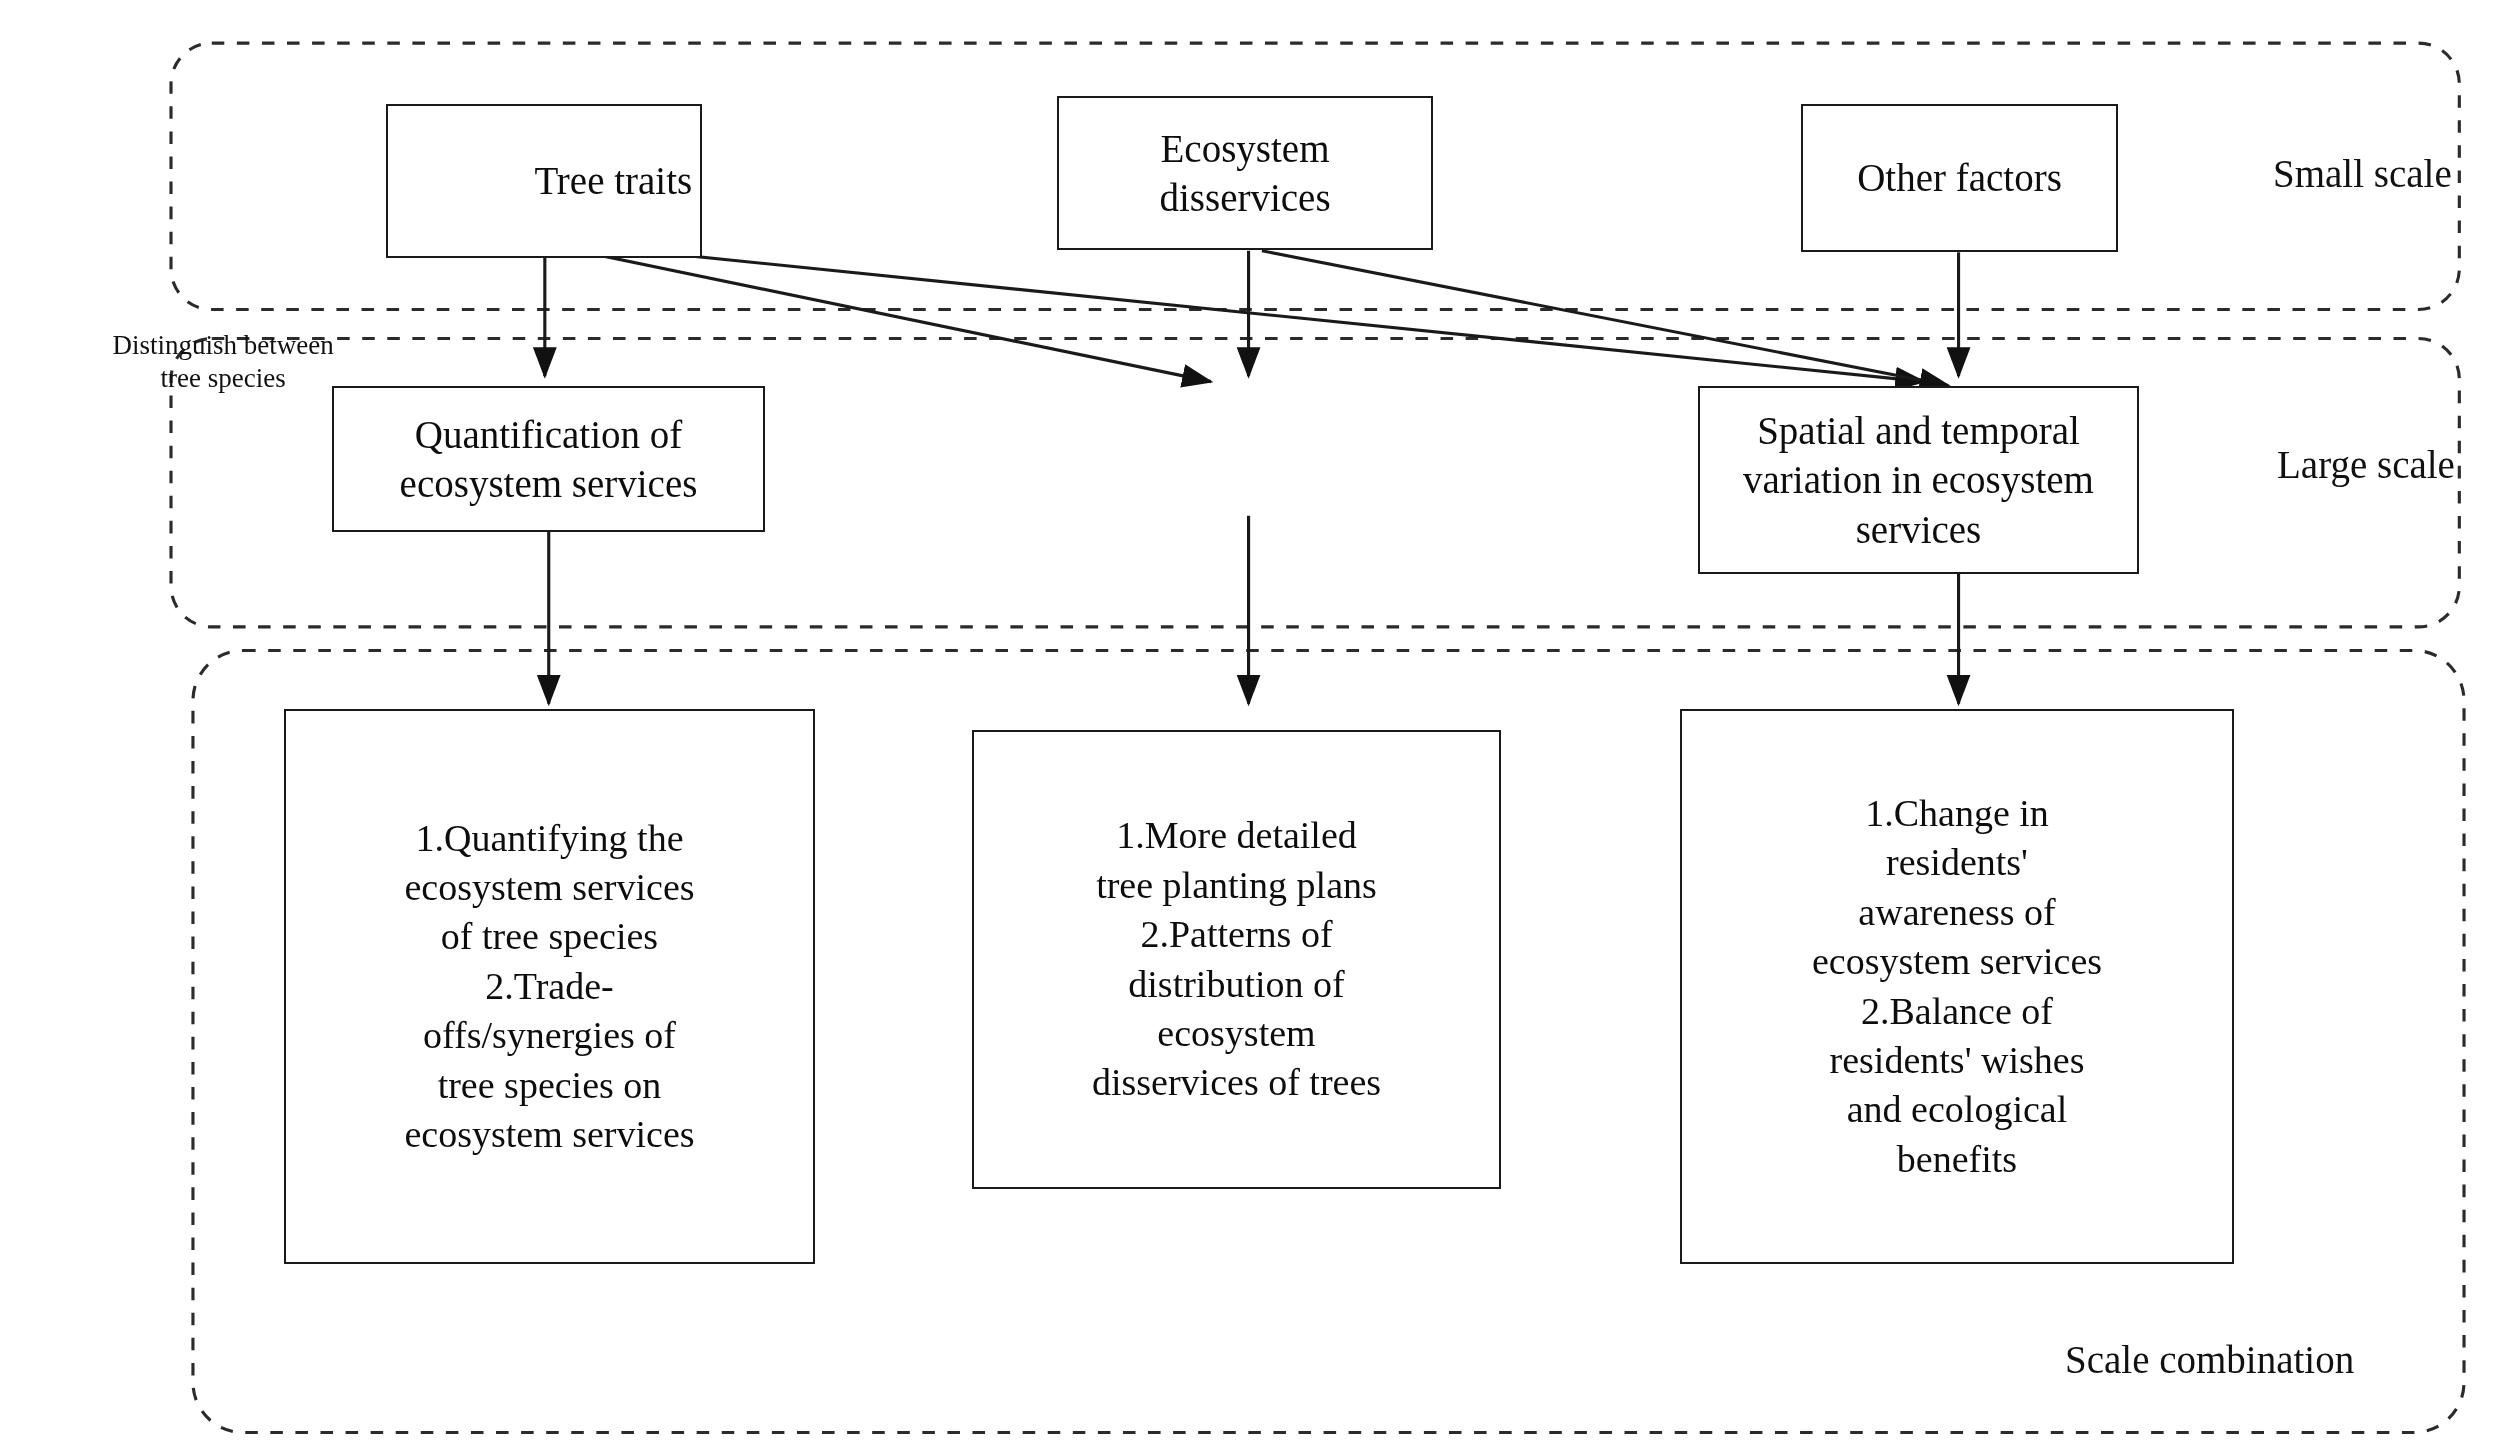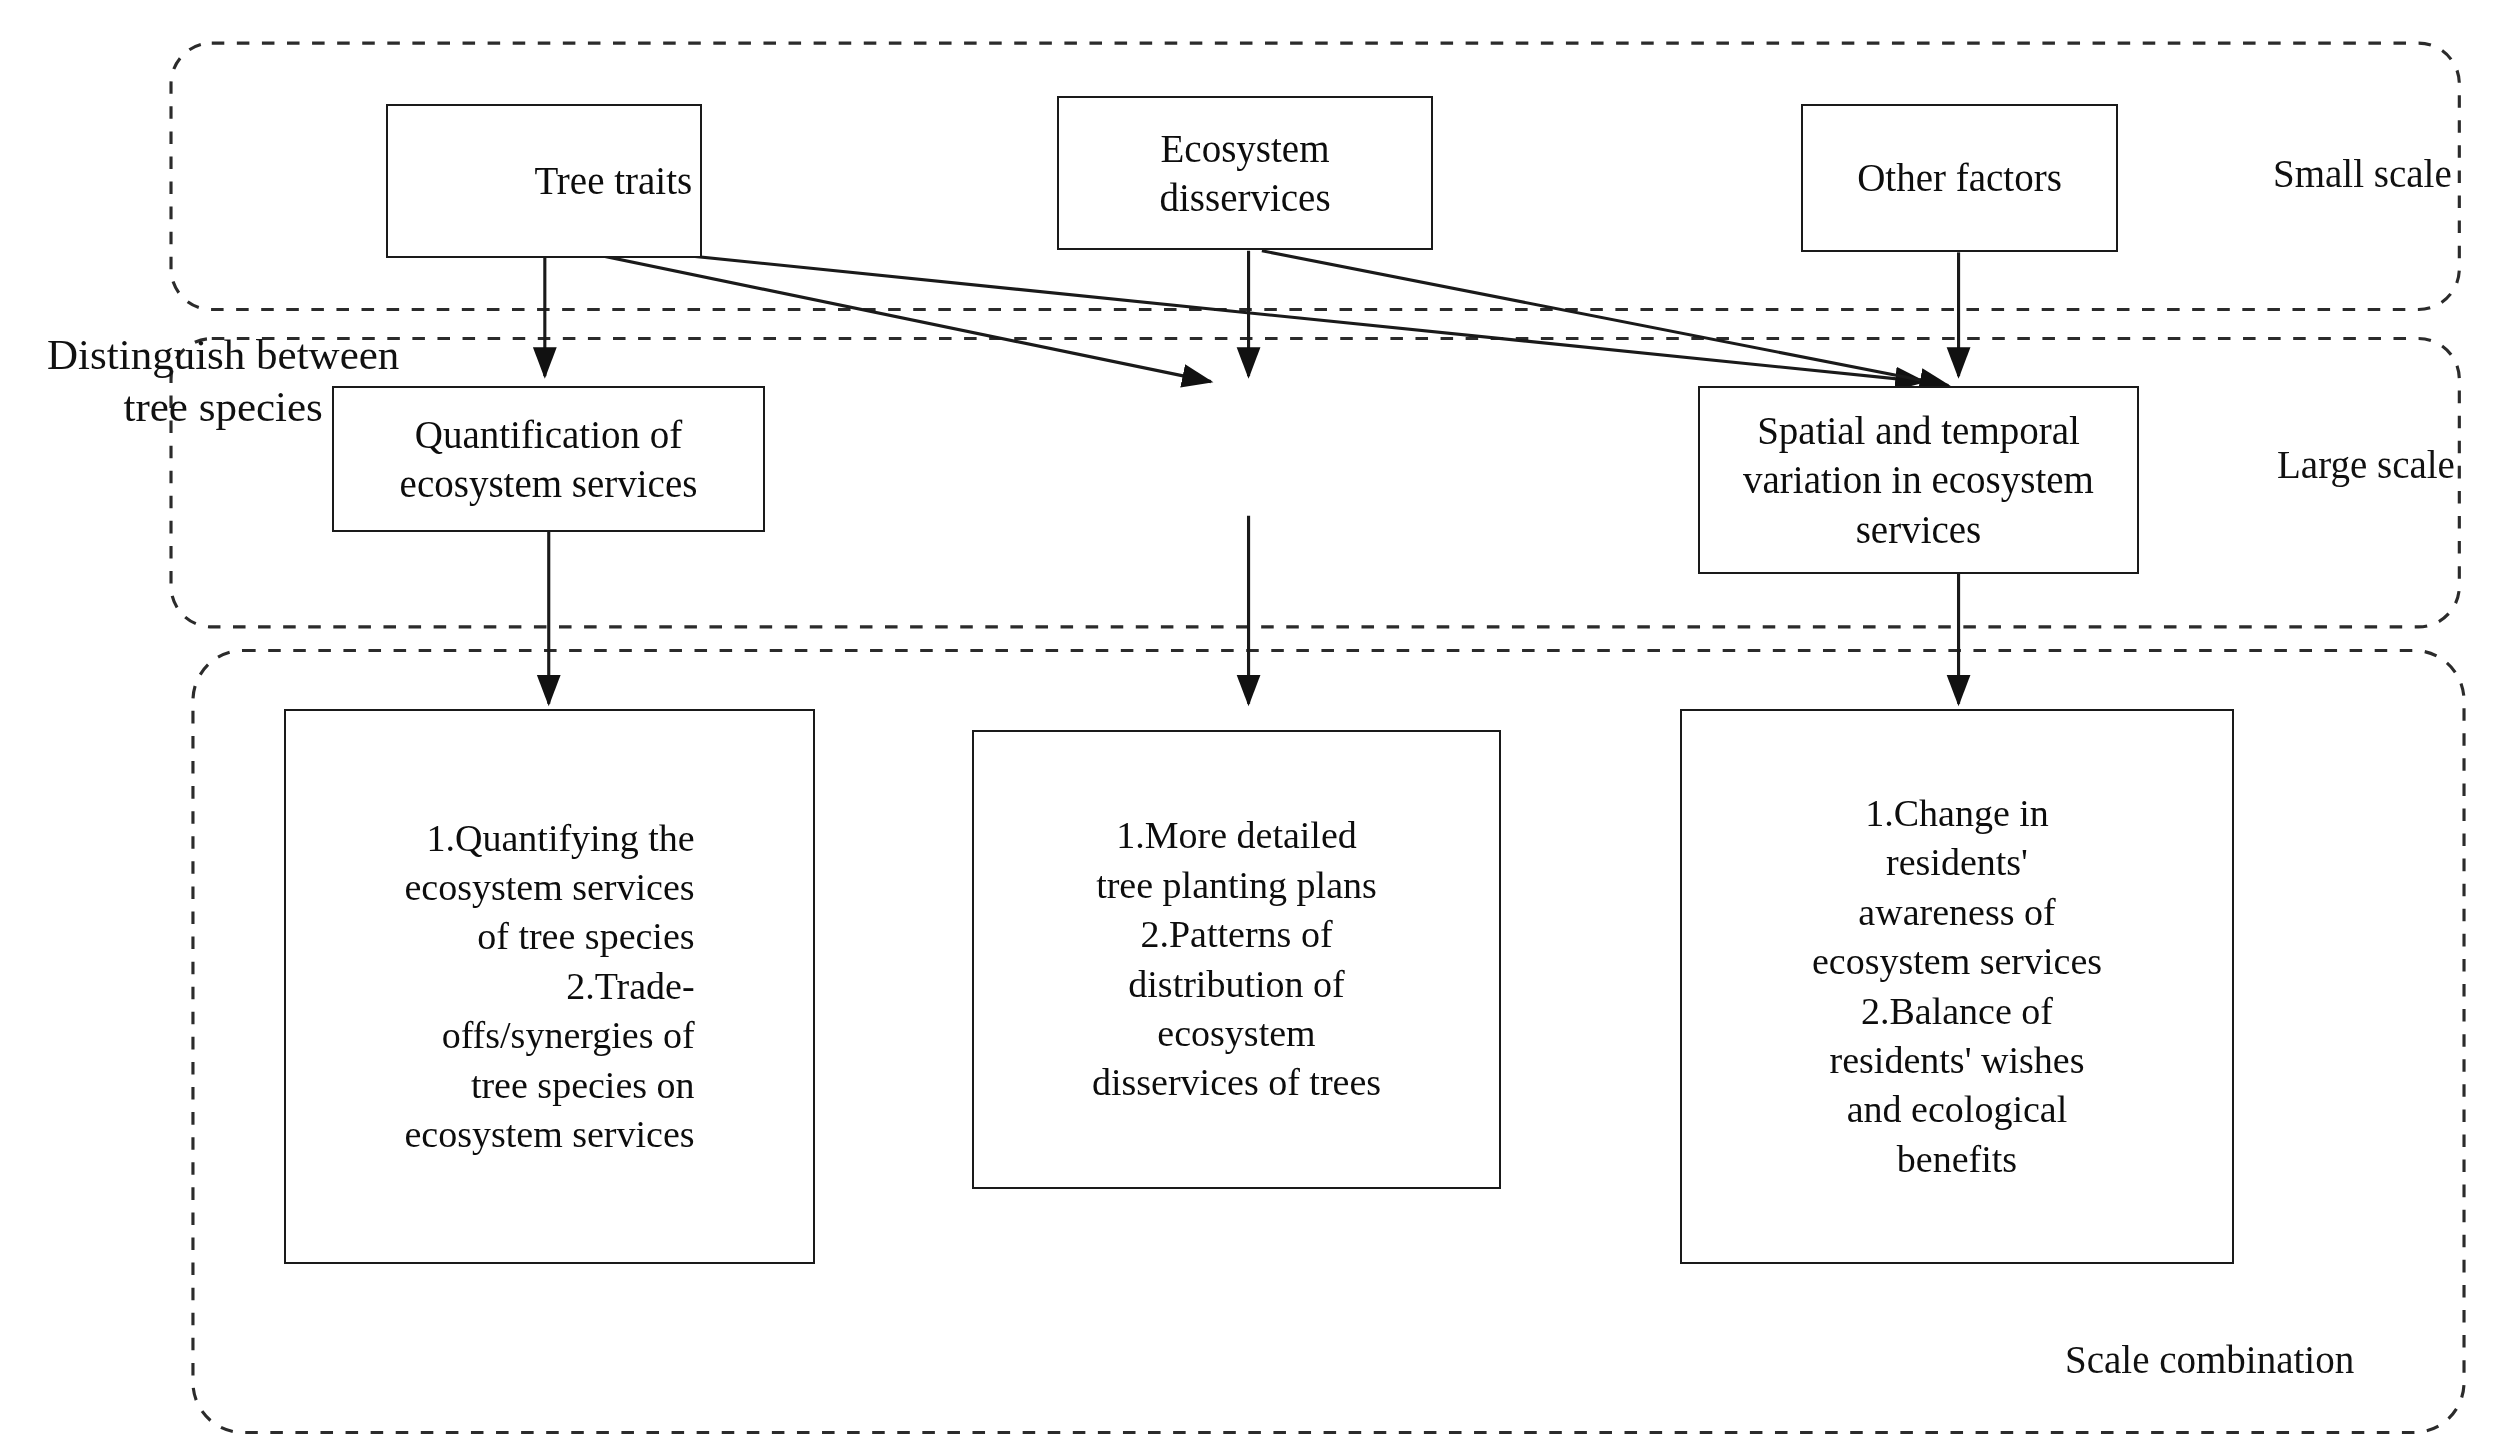--- a/index.html
+++ b/index.html
@@ -48,21 +48,21 @@
   .node-box.tall {
     font-size: 38px;
     line-height: 1.30;
   }
   .node-text {
     display: block;
     white-space: pre-line;
   }
   .side-note {
     position: absolute;
-    font-size: 43px;
+    font-size: 27px;
     color: #111111;
     line-height: 1.22;
     white-space: pre-line;
     text-align: center;
   }
 </style>
 </head>
 <body>
 
 <div id="canvas">
@@ -126,21 +126,21 @@
 ecosystem services</span>
   </div>
 
 
   <div class="node-box" style="left:1698px; top:386px; width:441px; height:188px;">
     <span class="node-text">Spatial and temporal
 variation in ecosystem
 services</span>
   </div>
 
-  <div class="node-box tall" style="left:284px; top:709px; width:531px; height:555px;text-align:right;">
+  <div class="node-box tall" style="left:284px; top:709px; width:531px; height:555px;">
     <span class="node-text">1.Quantifying the
 ecosystem services
 of tree species
 2.Trade-
 offs/synergies of
 tree species on
 ecosystem services</span>
   </div>
 
   <div class="node-box tall" style="left:972px; top:683px; width:529px; height:459px;margin-top:47px;">

